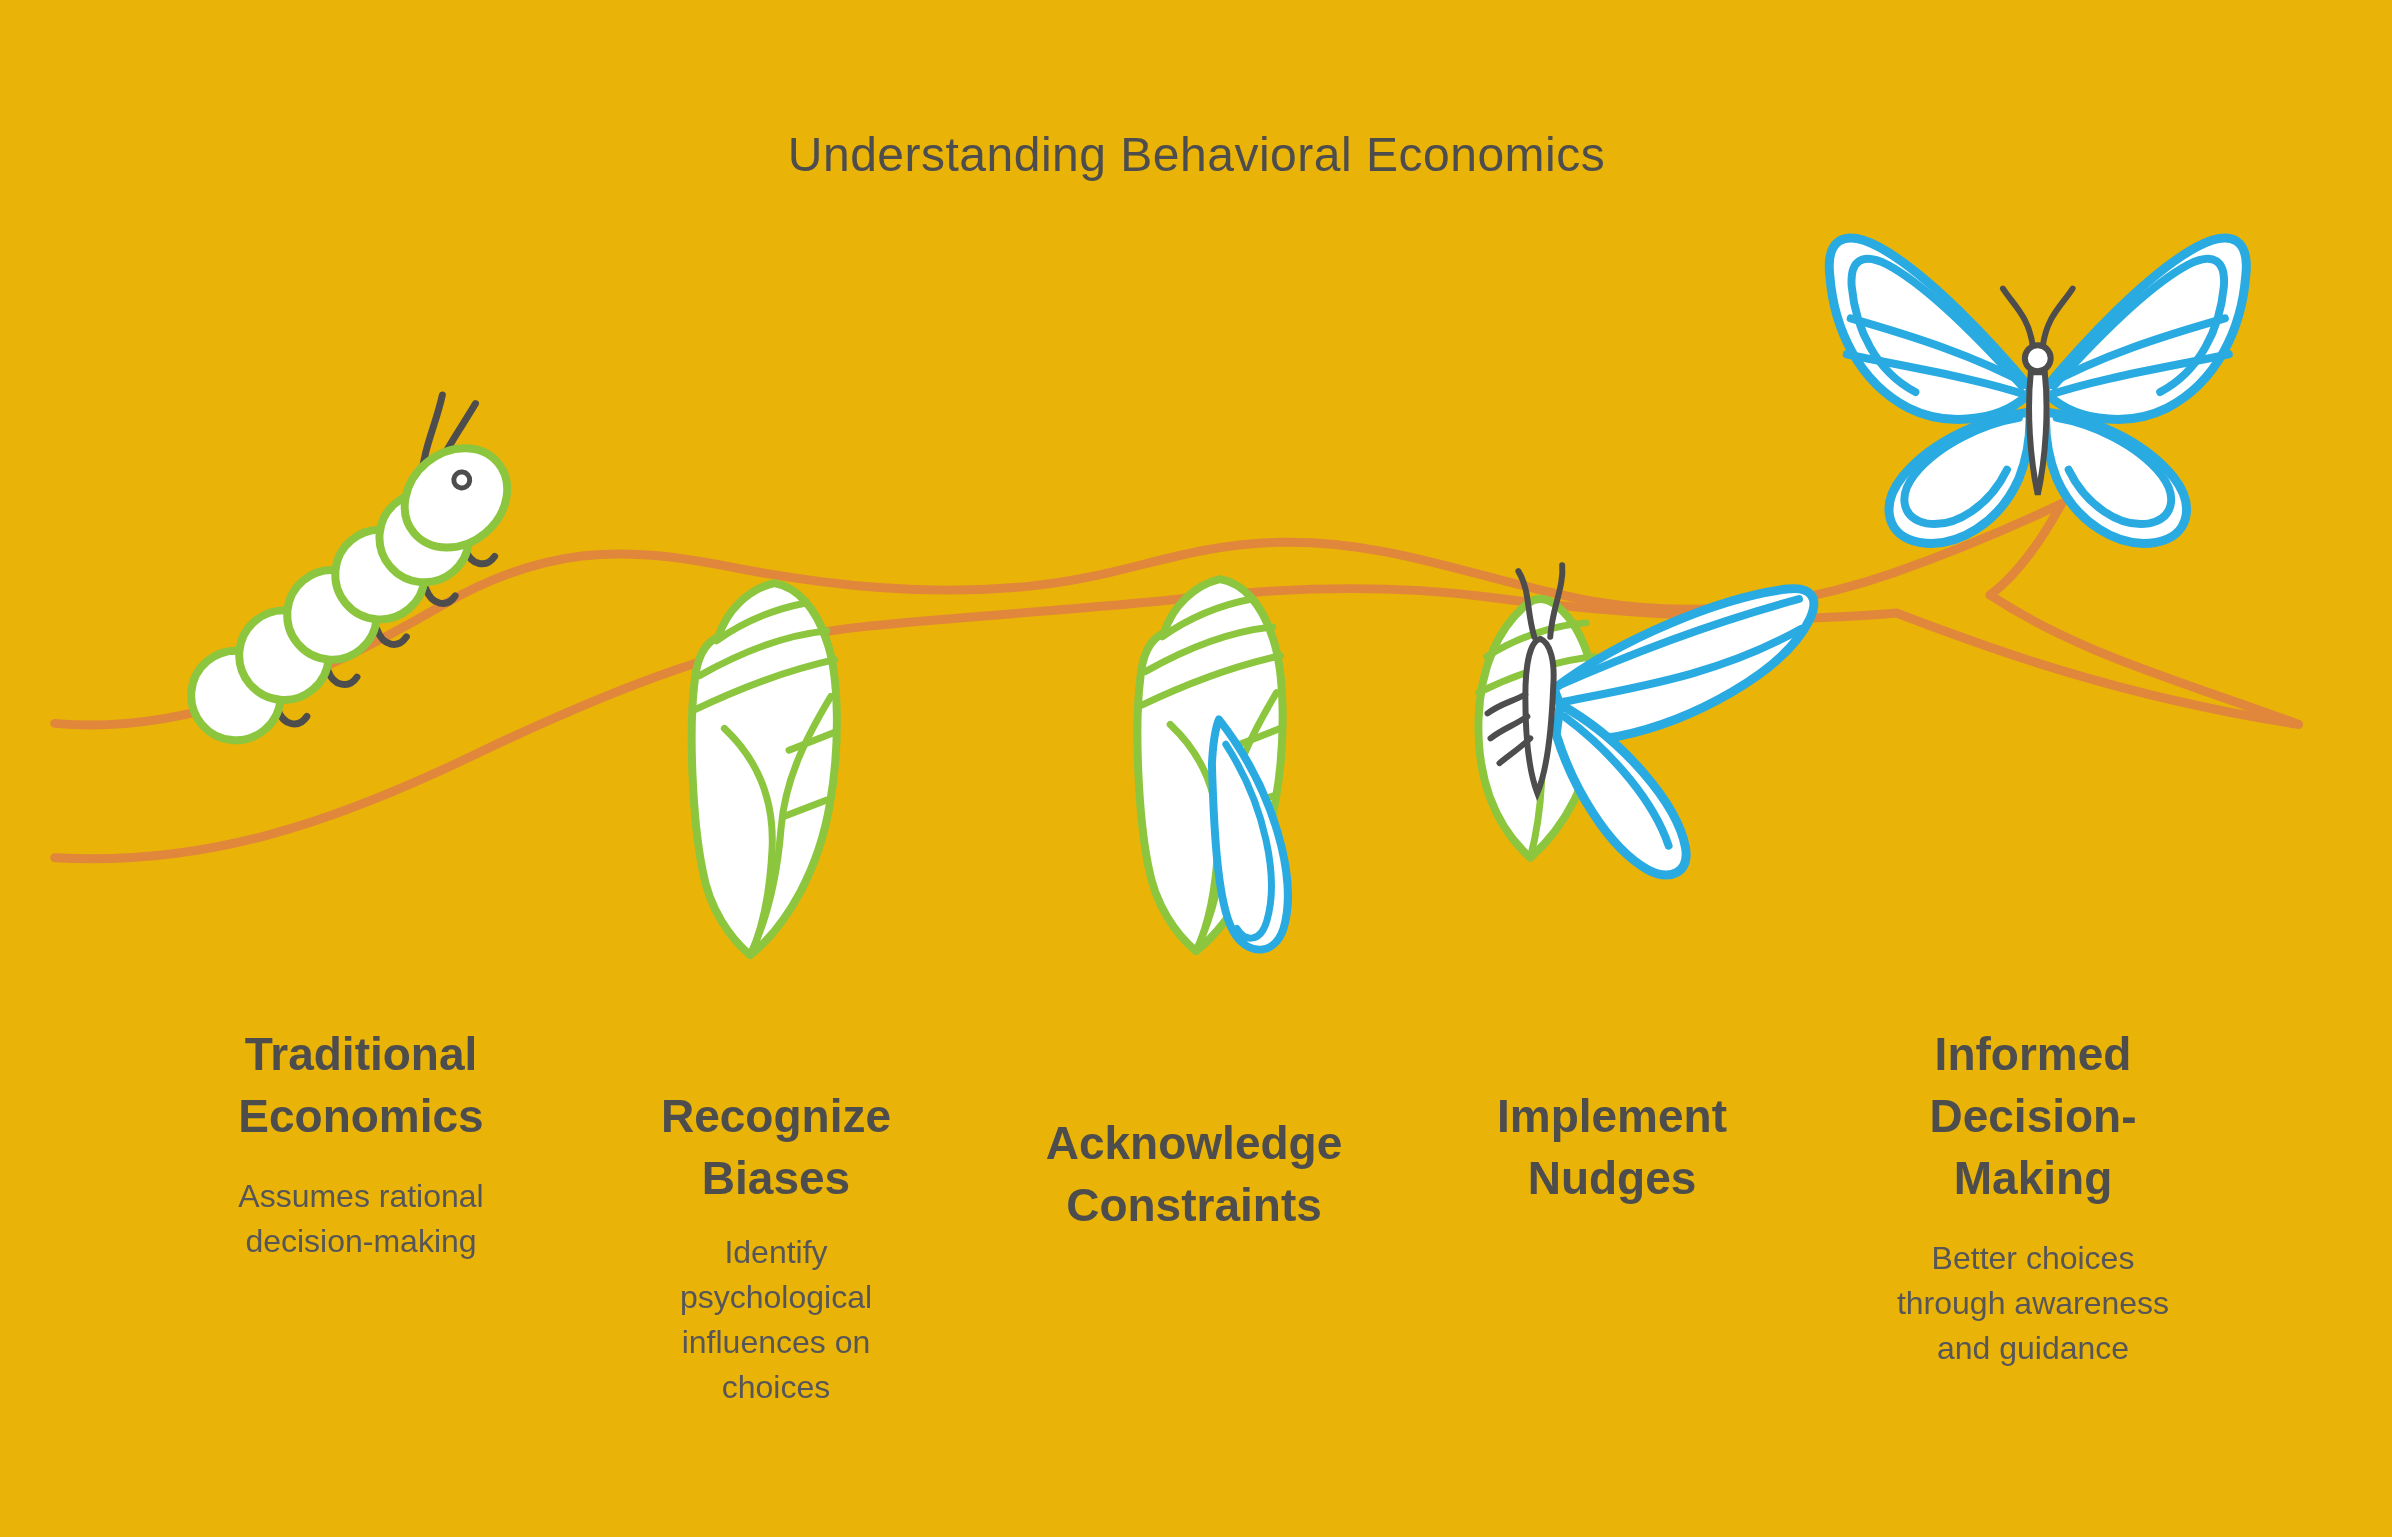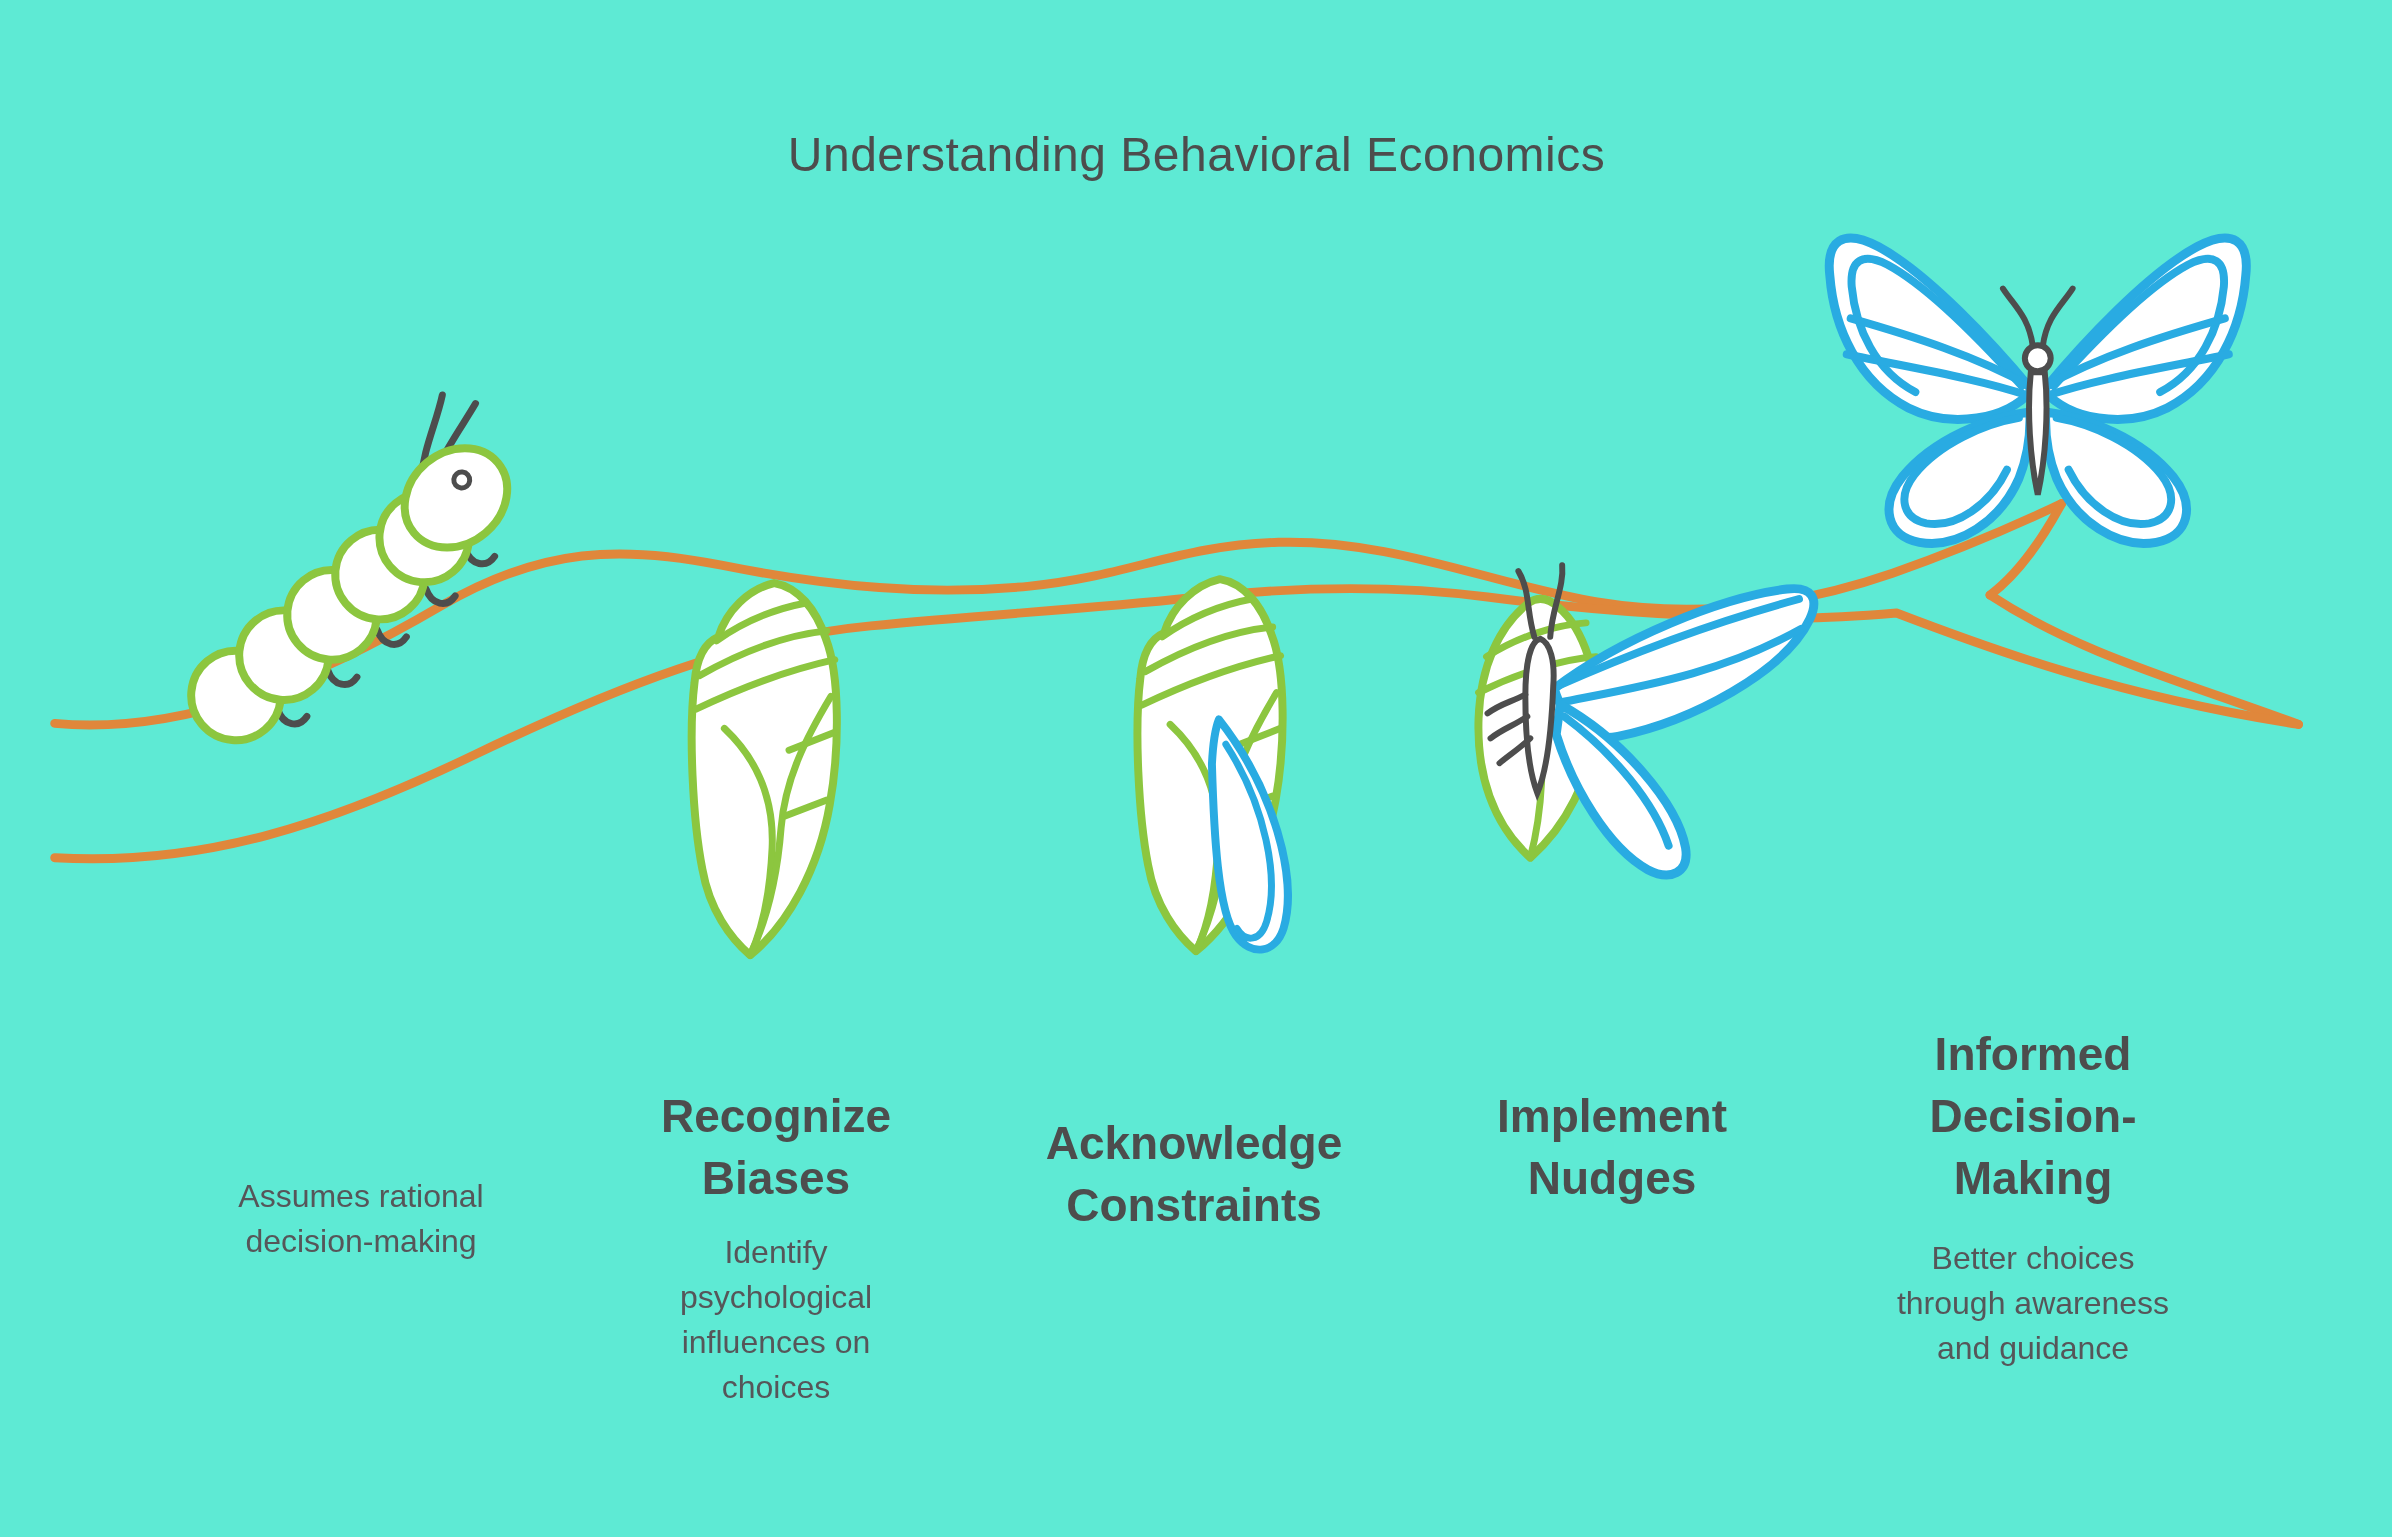--- a/index.html
+++ b/index.html
@@ -1,16 +1,16 @@
 <!DOCTYPE html>
 <html><head>
 <meta charset="utf-8">
 <style>
   html,body{margin:0;padding:0;background:#fff;}
-  .canvas{position:relative;width:2393px;height:1537px;background:#5eead4;overflow:hidden;
+  .canvas{position:relative;width:2393px;height:1537px;background:#eab308;overflow:hidden;
           font-family:"Liberation Sans", sans-serif;}
   .page-title{position:absolute;top:127px;left:0;width:2393px;margin:0;text-align:center;
               font-size:48px;font-weight:400;color:#4d4d4d;letter-spacing:0.5px;}
   .art{position:absolute;top:0;left:0;}
   .stage{position:absolute;transform:translateX(-50%);width:458px;text-align:center;}
   .stage-title{font-size:46px;line-height:62px;font-weight:700;color:#4d4d4d;white-space:pre-line;}
   .stage-desc{position:absolute;transform:translateX(-50%);width:458px;text-align:center;
               font-size:32px;line-height:45px;font-weight:400;color:#565659;white-space:pre-line;}
 </style>
 </head>
@@ -105,20 +105,24 @@
       <use href="#bfw" transform="scale(-1,1)"></use>
       <g stroke="#4D4D4D" stroke-width="6" stroke-linecap="round">
         <path d="M-5,-52 C-9,-82 -24,-93 -35,-110" fill="none"></path>
         <path d="M5,-52 C9,-82 24,-93 35,-110" fill="none"></path>
         <circle cx="0" cy="-40" r="13" fill="#ffffff"></circle>
         <path d="M-7,-26 C-11,12 -8,60 0,97 C8,60 11,12 7,-26 Z" fill="#ffffff"></path>
       </g>
     </g>
   </svg>
 
+  <div class="stage" style="left:361px;top:1023px">
+    <div class="stage-title">Traditional
+Economics</div>
+  </div>
   <div class="stage-desc" style="left:361px;top:1174px">Assumes rational
 decision-making</div>
 
   <div class="stage" style="left:776px;top:1085px">
     <div class="stage-title">Recognize
 Biases</div>
   </div>
   <div class="stage-desc" style="left:776px;top:1230px">Identify
 psychological
 influences on

